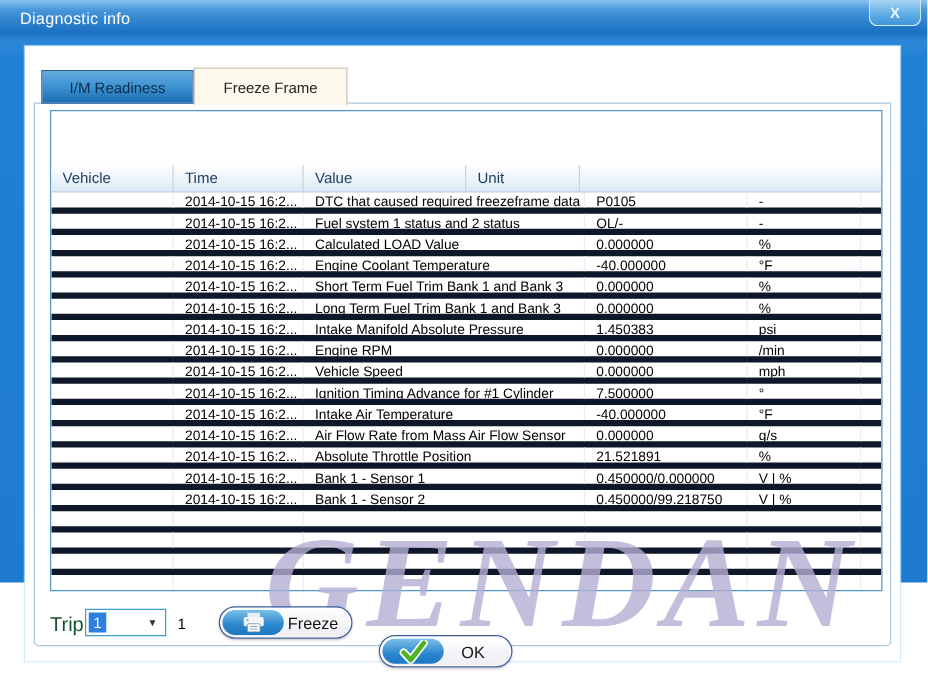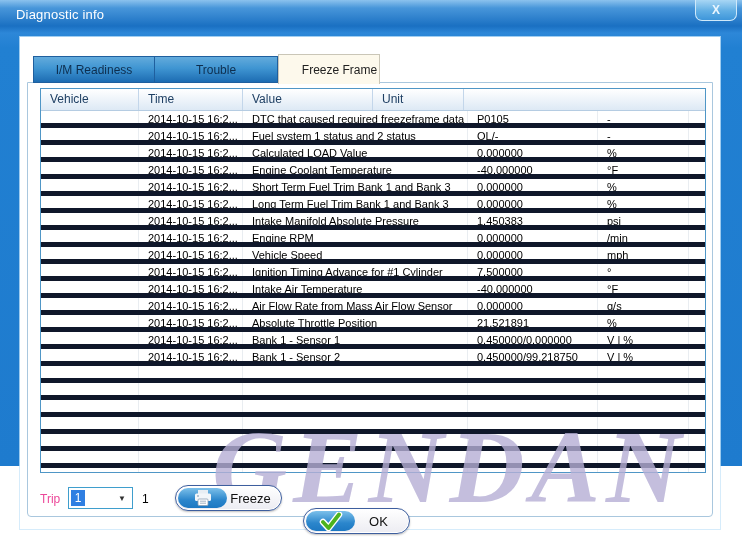--- a/index.html
+++ b/index.html
@@ -24,31 +24,31 @@
   .tab:nth-child(2){width:123px;}
   .tab:nth-child(3){width:102px;padding-left:21px;}
   .tab.active{height:30px;margin-bottom:-1px;background:#fdf9ec;border:1px solid #cac6b7;border-bottom:none;color:#222;}
   
   .tabpage{position:absolute;left:7px;top:45px;width:686px;height:435px;box-sizing:border-box;
     border:1px solid #a9c7de;border-radius:0 0 4px 4px;background:#ffffff;z-index:1;}
   
   .table{position:absolute;left:20px;top:51px;width:666px;height:385px;box-sizing:border-box;
     border:1px solid #4f96c6;background:#fff;overflow:hidden;z-index:1;}
   .thead{display:flex;height:22px;background:linear-gradient(180deg,#ffffff,#dde9f5);
-    border-bottom:1px solid #b5cce2;box-sizing:border-box;}
+    border-bottom:1px solid #b5cce2;box-sizing:border-box;margin-top:43px;}
   .hcell{box-sizing:border-box;padding-left:9px;font-size:12px;color:#1e3f63;line-height:21px;
     border-right:1px solid #c3d6ea;white-space:nowrap;overflow:hidden;}
   .tbody{height:362px;overflow:hidden;}
   .trow{display:flex;height:17px;box-sizing:border-box;border-bottom:5px solid #0f172a;}
   .cell{box-sizing:border-box;padding-left:9px;font-size:11px;color:#000;line-height:16px;
     border-right:1px solid #e9edf1;white-space:nowrap;overflow:hidden;}
   .c0{width:98px;}.c1{width:104px;}.c2{width:225px;}.c3{width:130px;}.c4{width:91px;}
   .c5{flex:1 1 auto;border-right:none !important;}
   
-  .trip-label{position:absolute;left:20px;top:455px;font-size:12px;color:#ec4899;z-index:3;}
+  .trip-label{position:absolute;left:20px;top:455px;font-size:16px;color:#14532d;z-index:3;}
   .combo{position:absolute;left:48px;top:450px;width:65px;height:22px;box-sizing:border-box;
     border:1px solid #3f9ecd;background:#fff;cursor:pointer;z-index:3;}
   .combo-sel{position:absolute;left:2px;top:2px;width:14px;height:16px;background:#2f7fe2;color:#fff;
     font-size:12px;line-height:16px;text-align:center;}
   .combo-arrow{position:absolute;right:6px;top:6px;font-size:8px;color:#333;}
   .trip-count{position:absolute;left:122px;top:455px;font-size:12px;color:#000;z-index:3;}
   .btn{position:absolute;top:448px;width:107px;height:26px;box-sizing:border-box;border-radius:13px;
     border:1px solid #3d5e9e;background:linear-gradient(180deg,#ffffff,#ececf2);
     box-shadow:0 1px 2px rgba(0,0,0,.25),inset 0 0 0 1px #ffffff;cursor:pointer;z-index:4;padding:0;}
   .btn-print{left:155px;}
@@ -71,21 +71,20 @@
   <span class="titlebar-text">Diagnostic info</span>
 
   <div class="close-btn">
     <span class="close-x">X</span>
   </div>
 
   <div class="dialog">
 
     <div class="tabstrip" id="tabstrip">
         <div class="tab">I/M Readiness</div>
-        <div class="tab">Trouble</div>
         <div class="tab active">Freeze Frame</div>
       </div>
 
     <div class="tabpage"></div>
 
     <div class="table">
       <div class="thead" id="thead">
           <div class="hcell c0">Vehicle</div>
           <div class="hcell c1">Time</div>
           <div class="hcell c3">Value</div>

